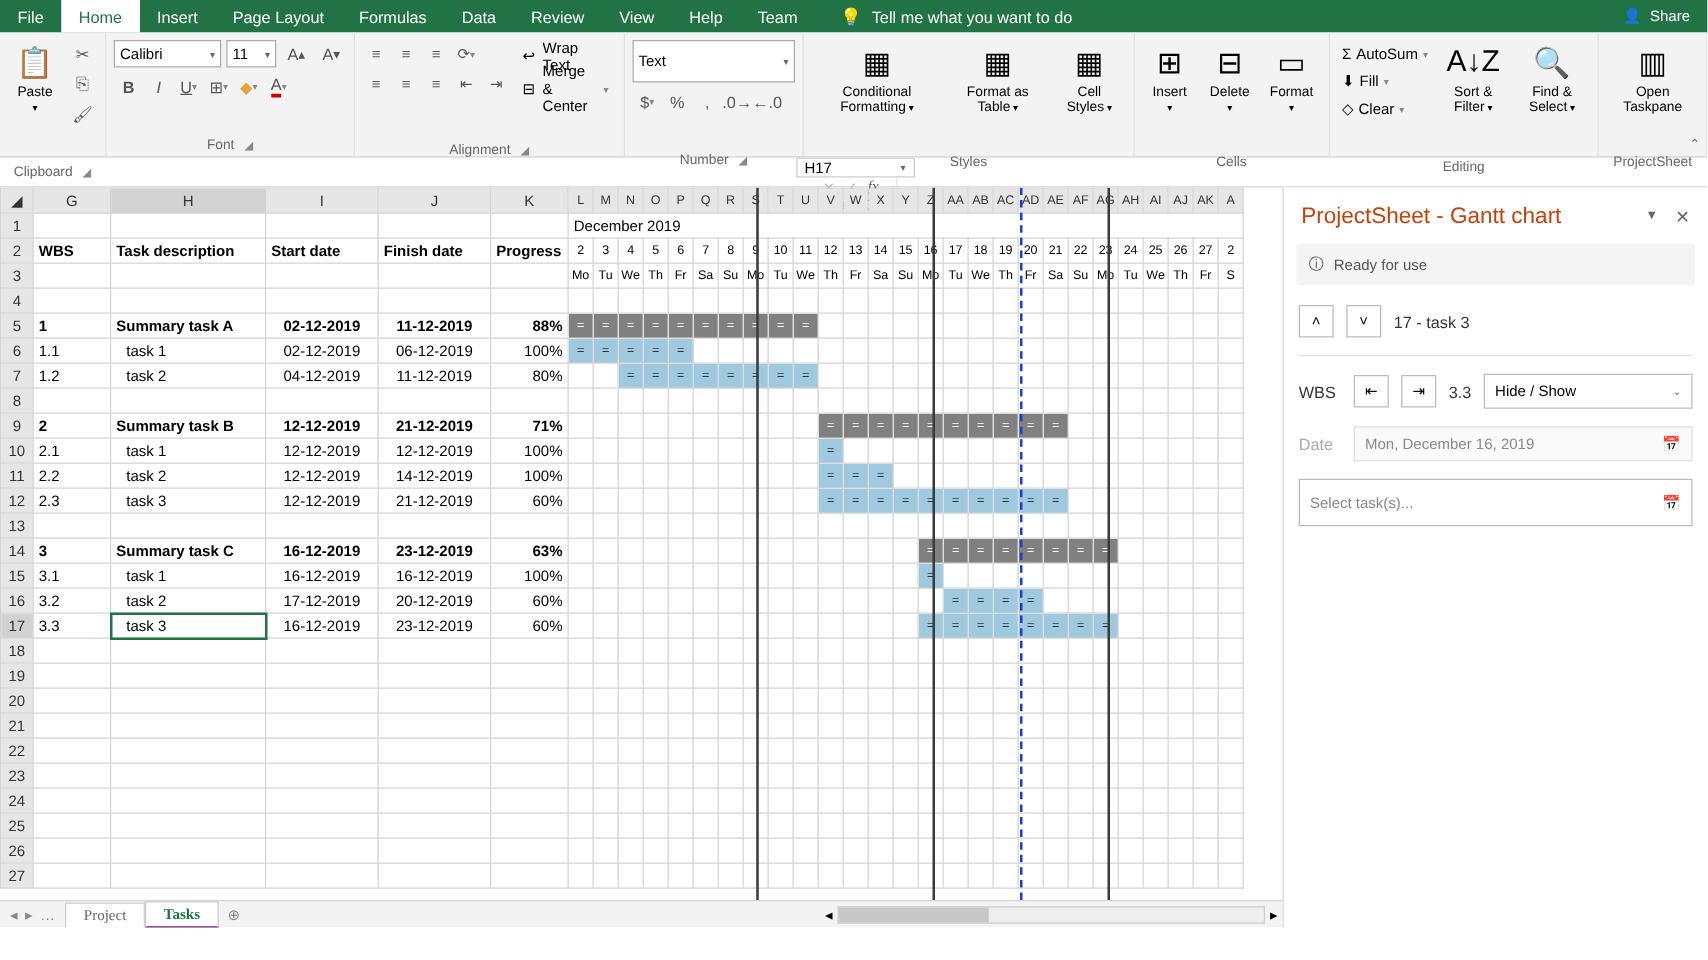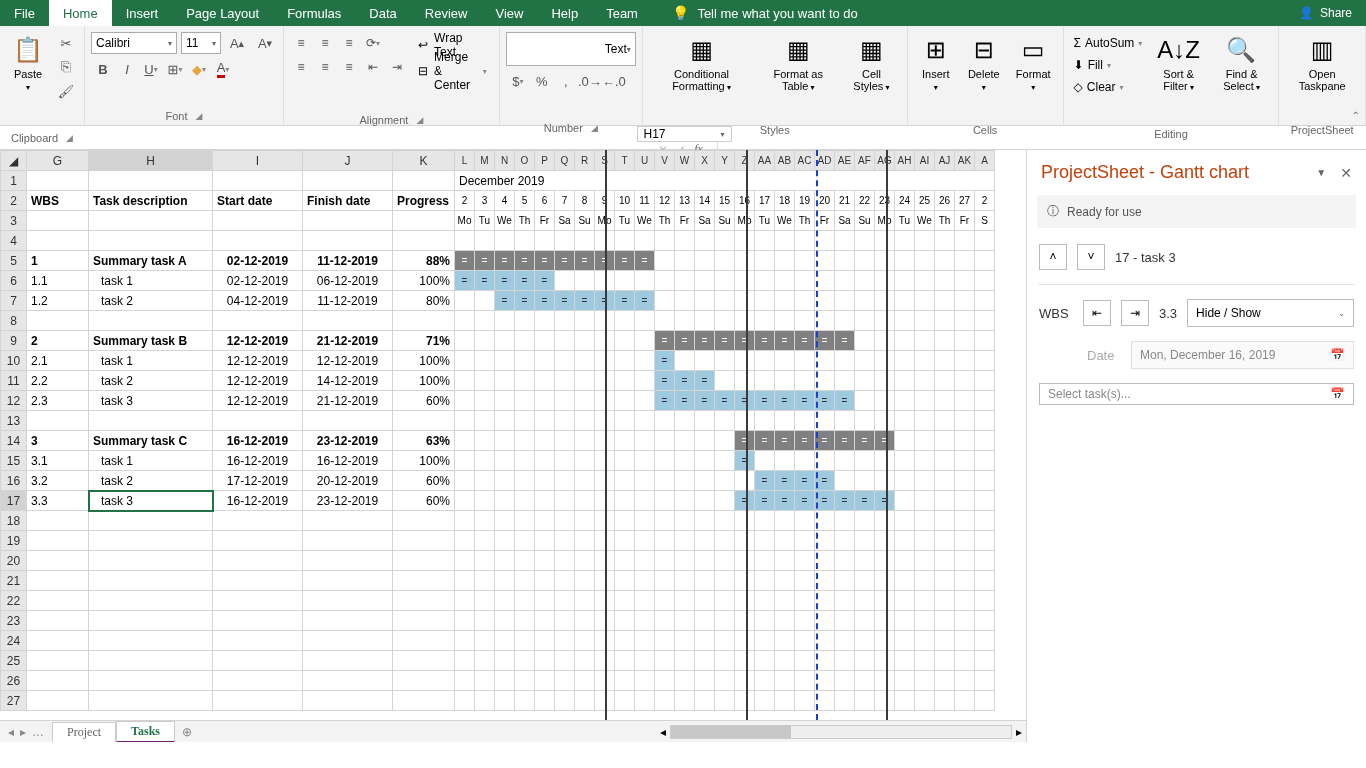--- a/index.html
+++ b/index.html
@@ -33,21 +33,21 @@
 .font-size { width: 40px; height: 22px; border: 1px solid #ababab; background: #fff; font-size: 12px; padding: 0 4px; display: flex; align-items: center; justify-content: space-between; }
 .dd-arrow { font-size: 8px; color: #666; }
 
 .align-grid { display: flex; flex-direction: column; gap: 2px; }
 .align-row { display: flex; gap: 2px; }
 .al-btn { width: 22px; height: 22px; display: flex; align-items: center; justify-content: center; cursor: pointer; color: #555; }
 
 .wrap-btn { display: flex; align-items: center; gap: 6px; height: 26px; padding: 0 6px; cursor: pointer; font-size: 12px; }
 .merge-btn { display: flex; align-items: center; gap: 6px; height: 26px; padding: 0 6px; cursor: pointer; font-size: 12px; }
 
-.number-fmt { width: 130px; height: 22px; border: 1px solid #ababab; background: #fff; font-size: 12px; padding: 16px 4px; display: flex; align-items: center; justify-content: flex-end; }
+.number-fmt { width: 130px; height: 22px; border: 1px solid #ababab; background: #fff; font-size: 12px; padding: 16px 4px; display: flex; align-items: center; justify-content: space-between; }
 
 .editing-col { display: flex; flex-direction: column; gap: 0; }
 .edit-item { display: flex; align-items: center; gap: 4px; height: 22px; padding: 0 4px; font-size: 12px; cursor: pointer; }
 
 .caret-down { font-size: 8px; color: #888; }
 .ribbon-collapse { position: absolute; right: 6px; bottom: 4px; font-size: 10px; color: #666; }
 
 
 .formulabar { height: 24px; border-bottom: 1px solid #d4d4d4; display: flex; align-items: center; background: #fff; flex-direction: column; }
 .name-box { width: 95px; height: 22px; border: 1px solid #ccc; margin: 0 4px 0 6px; display: flex; align-items: center; padding: 0 6px; justify-content: space-between; }
@@ -109,21 +109,21 @@
 .tp-body { padding: 12px; display: flex; flex-direction: column; gap: 14px; }
 .tp-row { display: flex; align-items: center; gap: 10px; }
 .sq-btn { width: 28px; height: 26px; border: 1px solid #bbb; display: flex; align-items: center; justify-content: center; font-size: 12px; cursor: pointer; background: #fff; }
 .tp-label { font-size: 13px; color: #333; }
 .tp-select { flex: 1; height: 28px; border: 1px solid #bbb; display: flex; align-items: center; justify-content: space-between; padding: 0 8px; font-size: 12px; background: #fff; }
 .tp-date { flex: 1; height: 28px; border: 1px solid #e0e0e0; background: #fafafa; display: flex; align-items: center; justify-content: space-between; padding: 0 8px; font-size: 12px; color: #888; }
 .slider-track { flex: 1; height: 4px; background: #ccc; position: relative; border-radius: 2px; }
 .slider-fill { position: absolute; left: 0; top: 0; bottom: 0; background: #888; border-radius: 2px; }
 .slider-thumb { position: absolute; top: -6px; width: 16px; height: 16px; border-radius: 50%; background: #fff; border: 1px solid #aaa; box-shadow: 0 1px 3px rgba(0,0,0,0.2); }
 .tp-section-title { font-size: 13px; color: #333; }
-.tp-input { width: 100%; height: 22px; border: 1px solid #bbb; display: flex; align-items: center; justify-content: space-between; padding: 0 8px; font-size: 12px; color: #888; }
+.tp-input { width: 100%; height: 38px; border: 1px solid #bbb; display: flex; align-items: center; justify-content: space-between; padding: 0 8px; font-size: 12px; color: #888; }
 </style>
 </head>
 <body>
 
 <div class="menubar">
   <div class="tab">File</div>
   <div class="tab active">Home</div>
   <div class="tab">Insert</div>
   <div class="tab">Page Layout</div>
   <div class="tab">Formulas</div>
@@ -1378,21 +1378,21 @@
         <div class="sq-btn">
             <span>⇥</span>
           </div>
         <span class="tp-label">3.3</span>
         <div class="tp-select">
             <span>Hide / Show</span>
             <span class="dd-arrow">⌄</span>
           </div>
       </div>
       <div class="tp-row">
-        <span class="tp-label" style="width:34px;color:#aaa;margin-left:48px;">Date</span>
+        <span class="tp-label" style="width:34px;color:#aaa;">Date</span>
         <div class="tp-date">
             <span>Mon, December 16, 2019</span>
             <span>📅</span>
           </div>
       </div>
       <div>
         <div class="tp-input">
             <span>Select task(s)...</span>
             <span>📅</span>
           </div>

